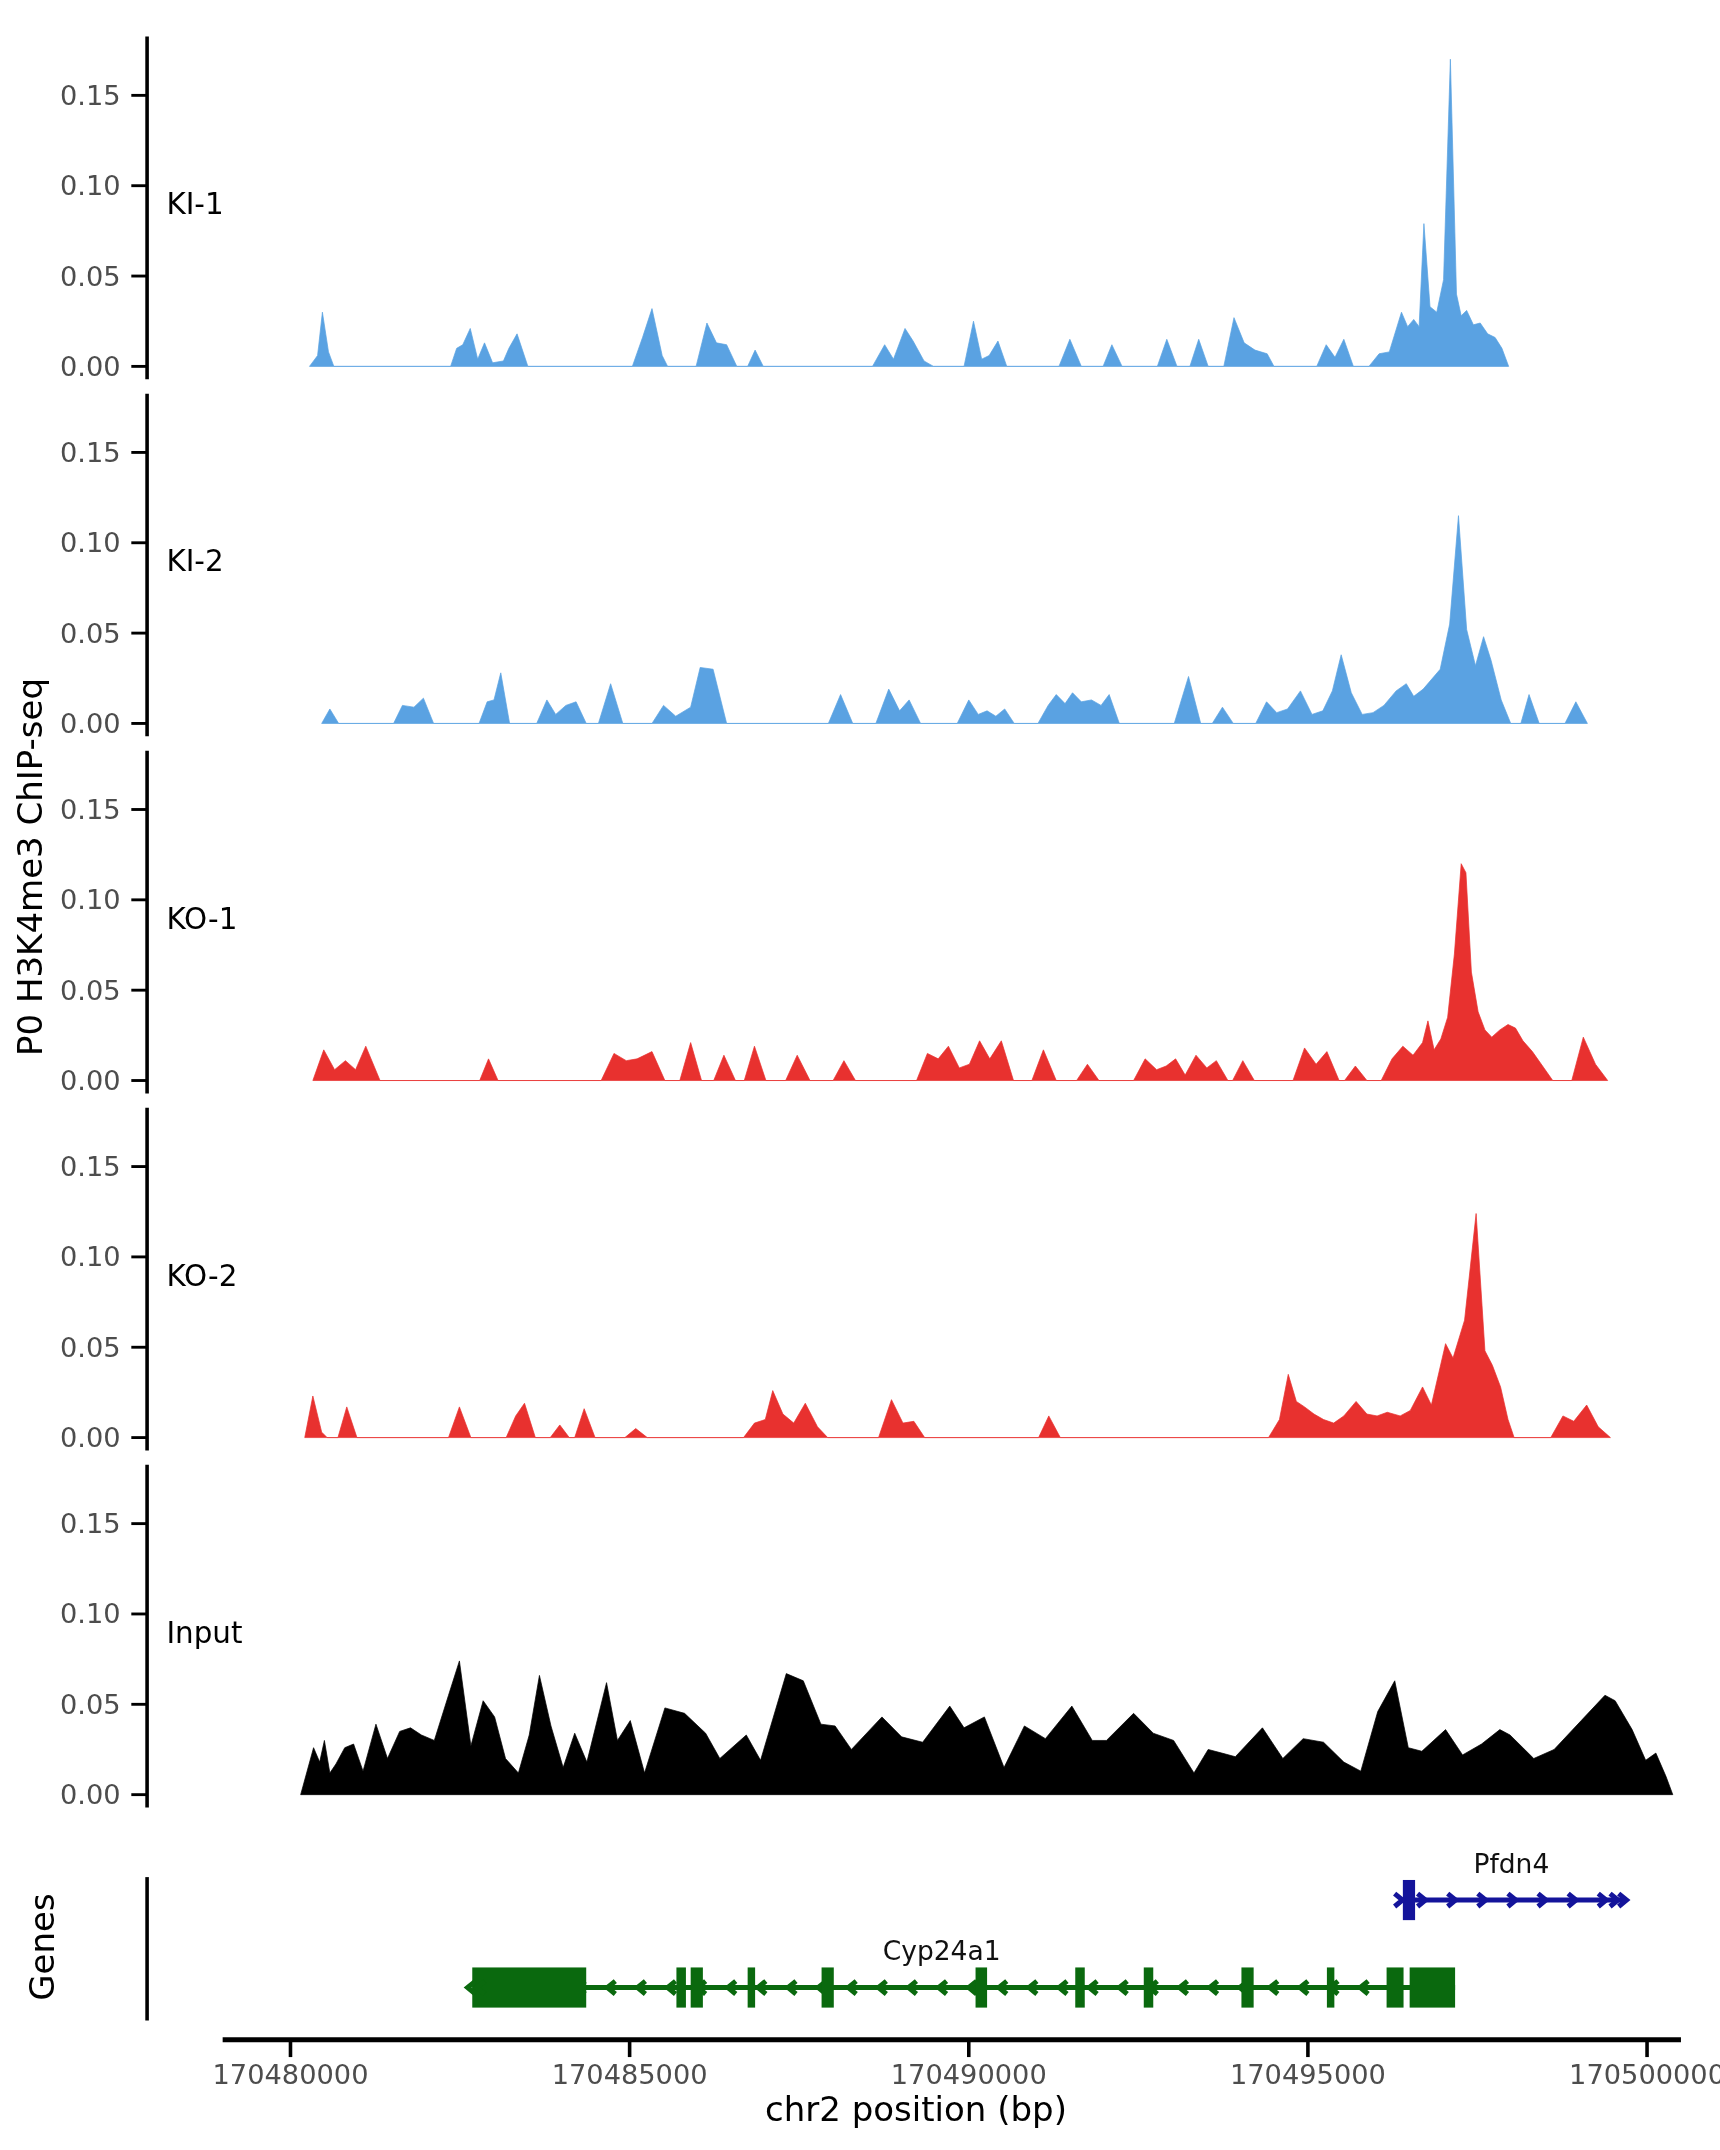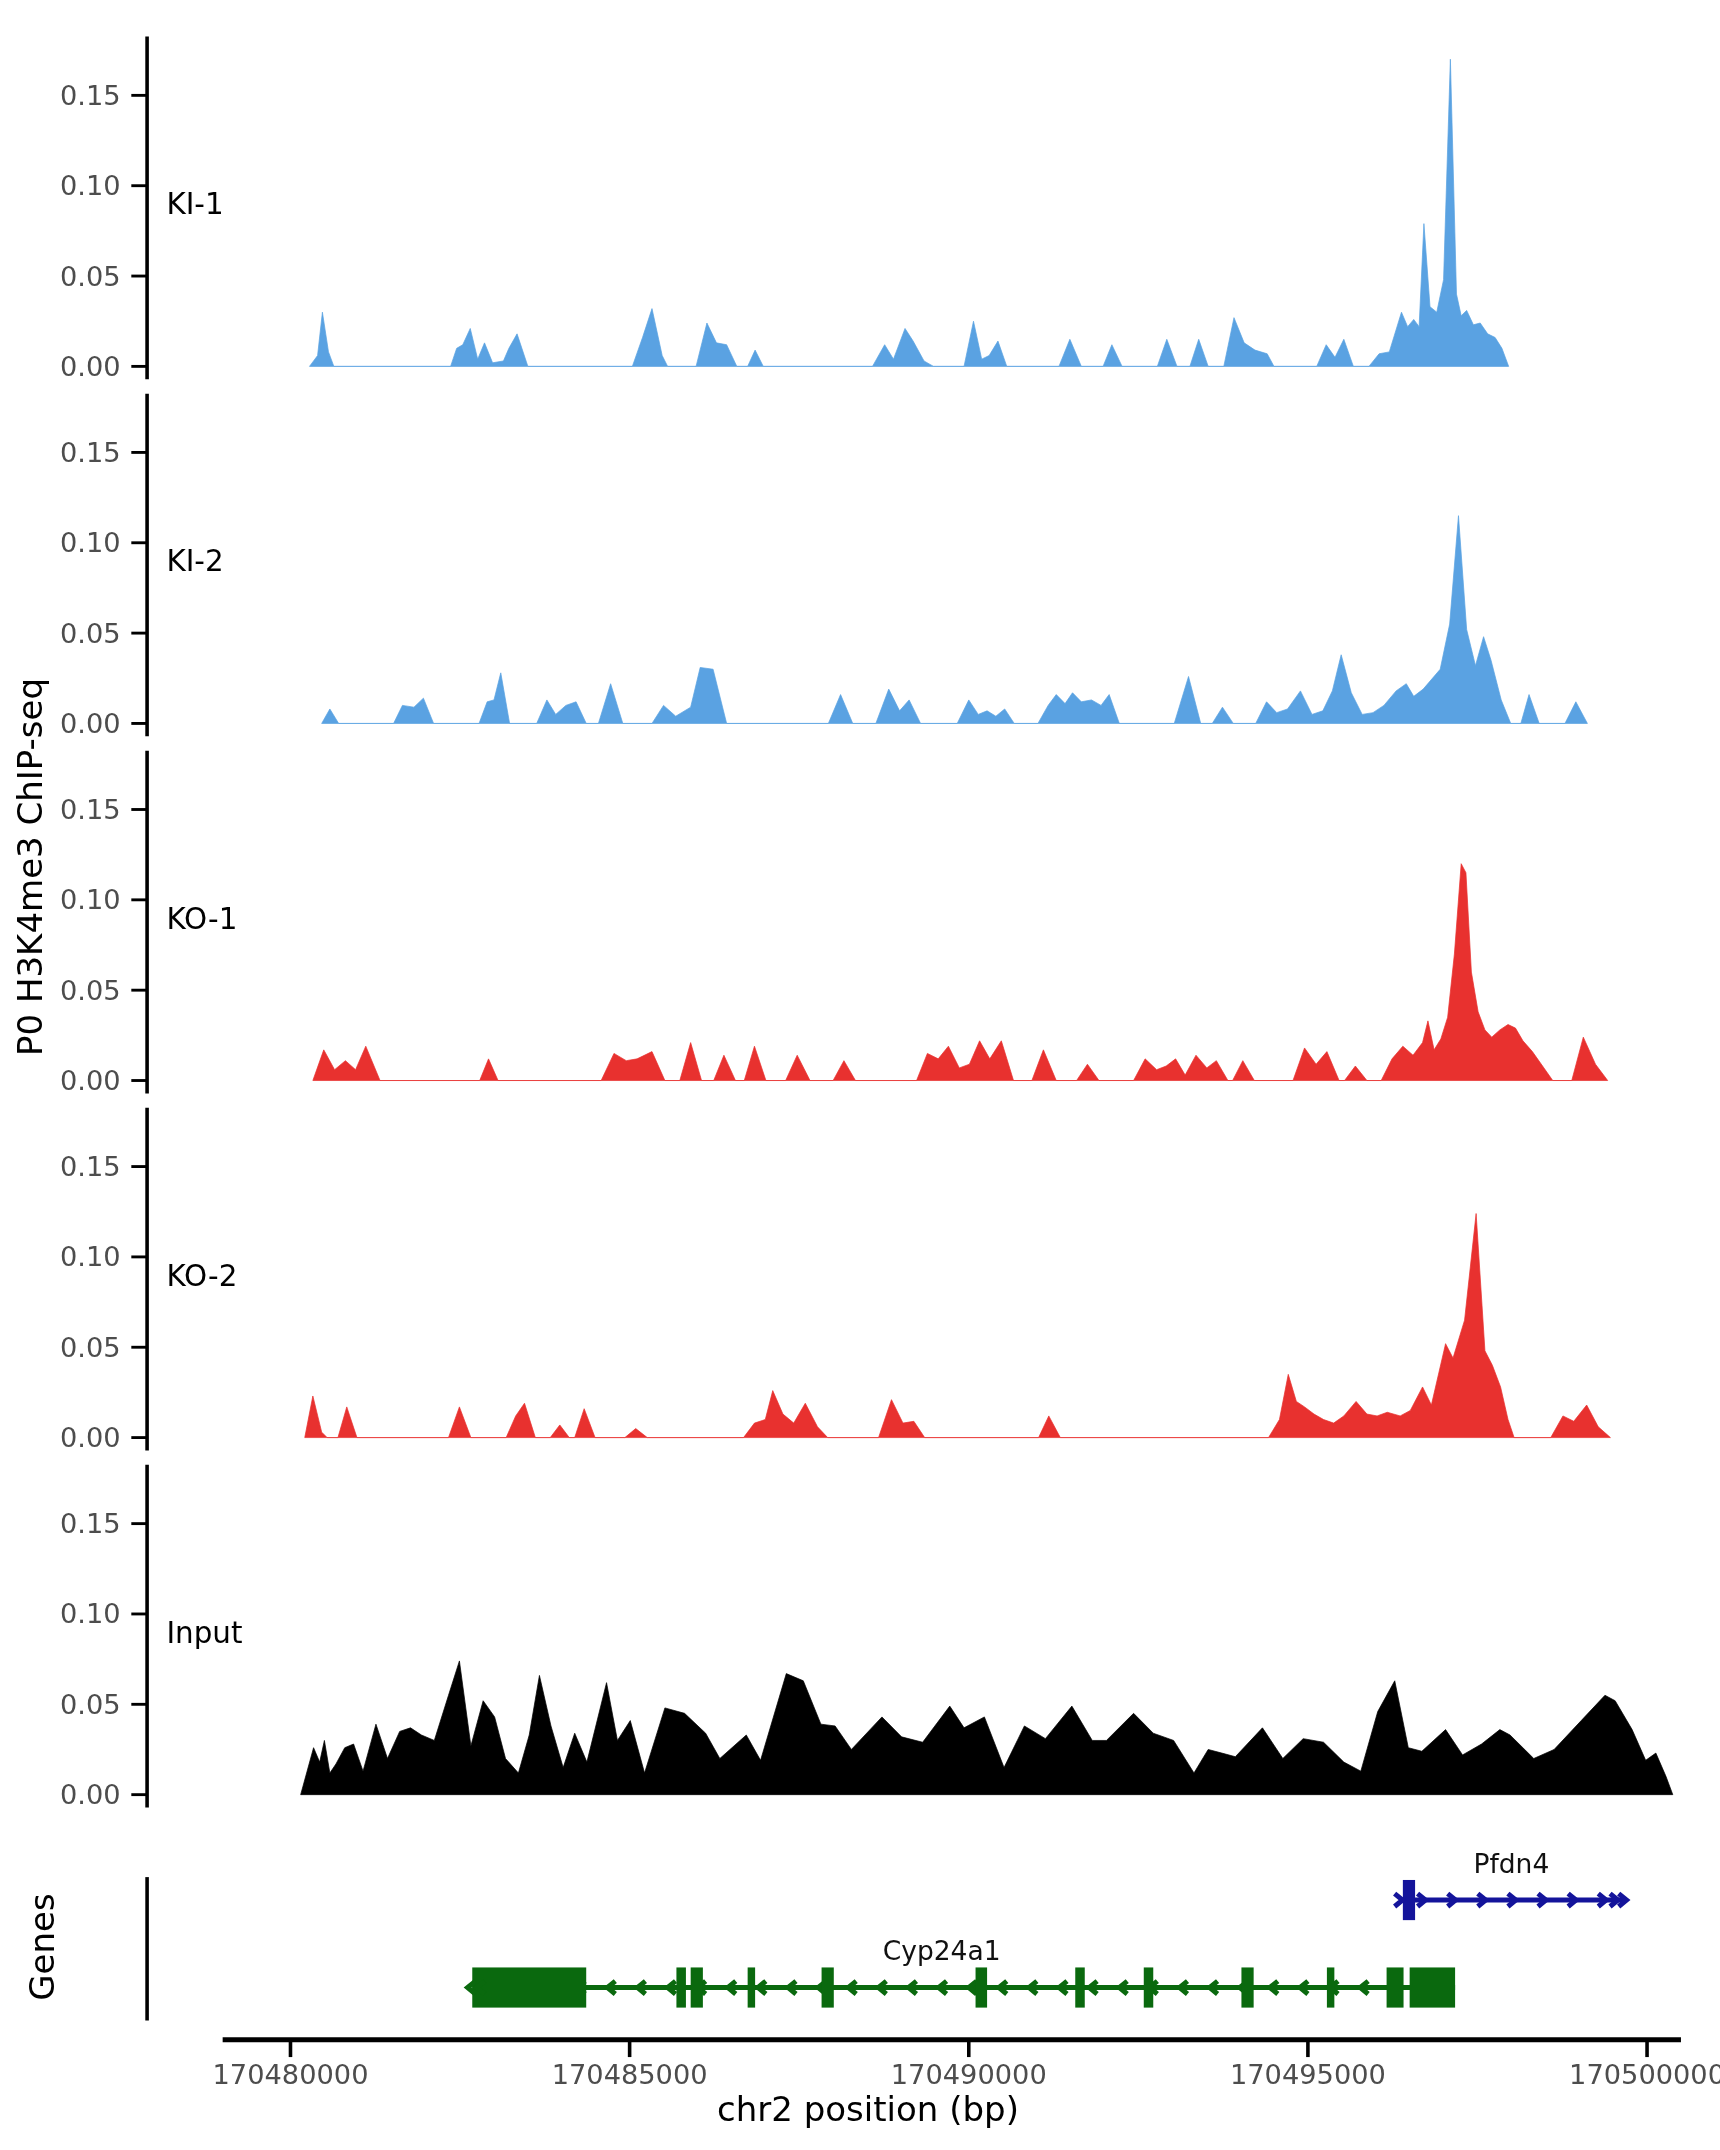--- a/index.html
+++ b/index.html
@@ -20,21 +20,21 @@
   .ylabel{
     left:30px;top:867px;
     transform:translate(-50%,-50%) rotate(-90deg);
   }
   .genes-label{
     left:42px;top:1947px;
     transform:translate(-50%,-50%) rotate(-90deg);
   }
   .xlabel{
     position:absolute;
-    left:868px;top:2109px;
+    left:916px;top:2109px;
     transform:translate(-50%,-50%);
     font-size:34px;color:#000;white-space:nowrap;
   }
 </style>
 </head>
 <body>
 
 <div class="figure">
   <svg id="chart" width="1721" height="2151" viewBox="0 0 2400 3000">
       <g>

